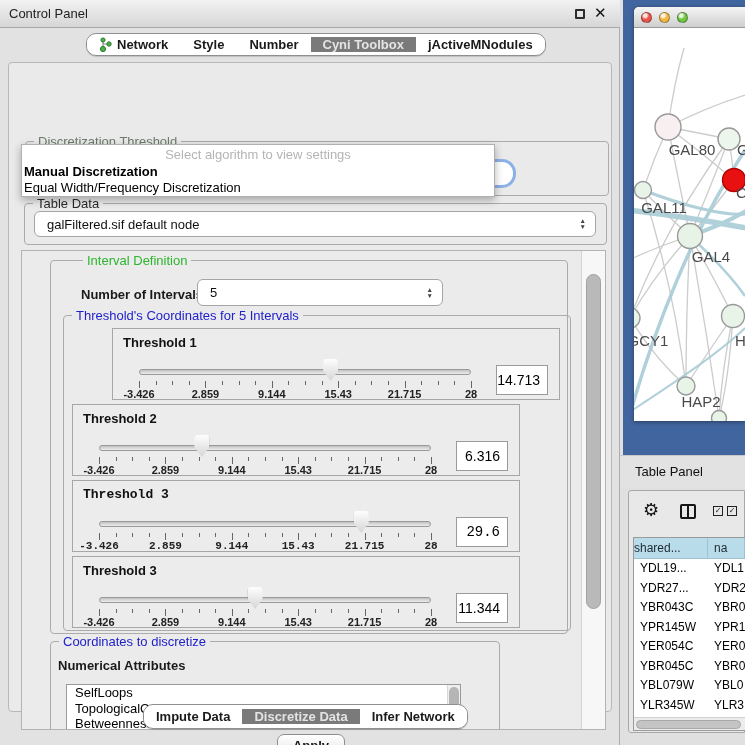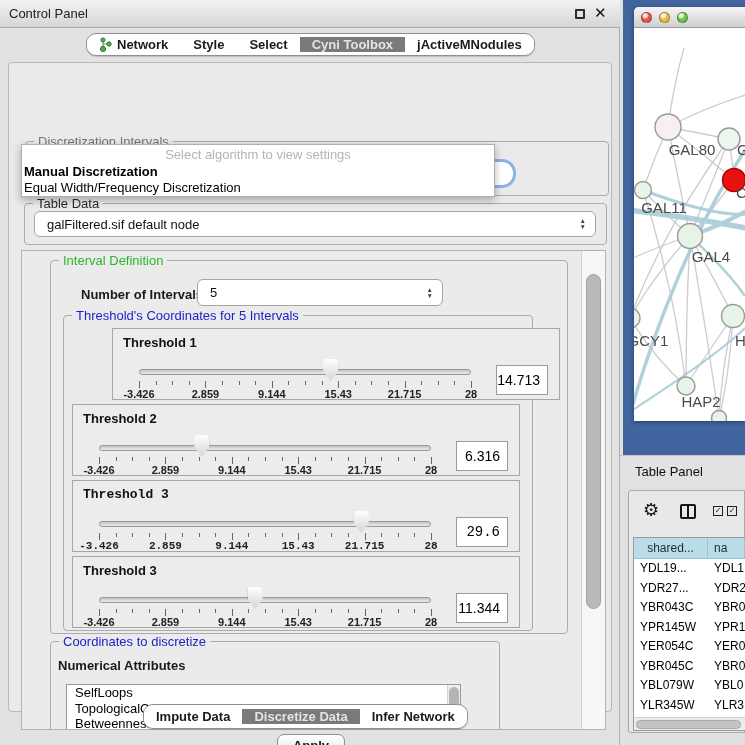--- a/index.html
+++ b/index.html
@@ -20,21 +20,21 @@
   #bottom-tabs { left:143px; top:704px; height:25px; }
   .tab { display:flex; align-items:center; gap:5px; padding:0 12px; font-weight:600; font-size:13px; color:#1a1a1a; background:#fff; white-space:nowrap; }
   .tab.sel { background:var(--tab-dark,#7a7a7a); color:var(--tab-dark-text,#e4e4e4); }
   .tsep { width:1px; background:#c9c9c9; margin:4px 0; }
 
   
   #content-panel { left:8px; top:62px; width:604px; height:650px; background:#eaeaea; border:1px solid #b8b8b8; border-radius:4px; }
 
   .groupbox { position:absolute; border:1px solid #ababab; border-radius:4px; }
   .grouplabel { position:absolute; top:-8px; left:8px; background:inherit; background:#eaeaea; padding:0 4px; font-size:13px; }
-  .green { color:var(--green-label,#2db52d); }
+  .green { color:var(--green-label,#2db52d);margin-left:24px; }
   .blue { color:var(--blue-label,#2121cc); }
   .gray-green { color:#6b7b6b; }
   .dark { color:#2a2a2a; }
 
   #algo-group { left:16px; top:78px; width:584px; height:55px; }
   #algo-combo { left:10px; top:17px; width:480px; height:29px; background:#fff; border:3px solid #8cb0e8; border-radius:14px; }
 
   
   #algo-popup { left:12px; top:81px; width:474px; height:53px; background:#fff; border:1px solid #b0b0b0; box-shadow:0 3px 8px rgba(0,0,0,.3); z-index:40; }
   .popup-hint { height:19px; line-height:19px; text-align:center; color:#b4b4b4; font-size:13px; }
@@ -49,21 +49,21 @@
 
   
   #scrollpane { left:12px; top:187px; width:585px; height:480px; background:#ebebeb; border:1px solid #b3b3b3; overflow:hidden; }
   #vscroll { position:absolute; right:0; top:0; width:24px; height:480px; background:#f7f7f7; border-left:1px solid #d4d4d4; }
   #vscroll .thumb { position:absolute; left:4px; top:23px; width:15px; height:335px; background:#b9b9b9; border:1px solid #a2a2a2; border-radius:8px; }
 
   #interval-group { left:28px; top:9px; width:518px; height:374px; }
   #interval-group .grouplabel, #thr-group .grouplabel, #attr-group .grouplabel { background:#ebebeb; }
   #noi-label { left:30px; top:26px; font-weight:bold; font-size:13px; }
   #noi-combo { left:146px; top:18px; width:246px; height:27px; }
-  #thr-group { left:12px; top:54px; width:470px; height:316px; }
+  #thr-group { left:12px; top:54px; width:508px; height:316px; }
 
   .thr-panel { position:absolute; left:8px; width:448px; height:72px; background:#ececec; border:1px solid #a6a6a6; }
   .thr-label { position:absolute; left:10px; top:6px; font-weight:bold; font-size:13px; color:#111; }
   .sl-track { position:absolute; left:26px; top:40px; width:332px; height:6px; border:1px solid #999; border-radius:3px; background:linear-gradient(#c2c2c2,#ececec); }
   .sl-thumb { position:absolute; top:30px; width:15px; height:22px; background:linear-gradient(#fefefe,#d5d5d5); clip-path:polygon(12% 0,88% 0,100% 12%,100% 55%,50% 100%,0 55%,0 12%); filter:drop-shadow(0 0 1px #777); }
   .sl-ticks { position:absolute; left:0; top:51px; width:100%; height:10px; }
   .tick { position:absolute; top:1px; width:1px; height:4px; background:#666; }
   .tick.major { height:7px; }
   .sl-labels { position:absolute; left:0; top:59px; width:100%; height:13px; }
   .sl-labels span { position:absolute; transform:translateX(-50%); font-size:11px; font-weight:600; color:#222; white-space:nowrap; }
@@ -96,21 +96,21 @@
   #tp-title { left:15px; top:8px; font-size:13px; color:#111; }
   #tp-panel { left:628px; top:490px; width:117px; height:243px; background:#e8e8e8; border:1px solid #a8a8a8; border-radius:3px 0 0 3px; }
   .tp-icon { position:absolute; color:#151515; }
   #gear-icon { left:14px; top:8px; font-size:18px; }
   #col-icon { left:51px; top:13px; width:16px; height:15px; border:2px solid #151515; border-radius:2px; }
   #col-icon::after { content:""; position:absolute; left:5px; top:0; width:2px; height:11px; background:#151515; }
   .chk { position:absolute; top:15px; width:10px; height:10px; border:1.5px solid #222; font-size:8px; line-height:8px; text-align:center; color:#222; }
   #chk1 { left:84px; } #chk2 { left:98px; }
   #tp-table { position:absolute; left:4px; top:46px; width:113px; height:194px; background:#fff; border:1px solid #9a9a9a; }
   #tp-colhead { position:absolute; left:0; top:0; width:100%; height:21px; display:flex; }
-  .th { background:var(--th-blue,#b9dcea); border-right:1px solid #9fc2d2; border-bottom:1px solid #9fc2d2; font-size:12px; line-height:20px; text-align:center; color:#1e2a33; overflow:hidden; white-space:nowrap; }
+  .th { background:var(--th-blue,#b9dcea); border-right:1px solid #9fc2d2; border-bottom:1px solid #9fc2d2; font-size:12px; line-height:20px; color:#1e2a33; overflow:hidden; white-space:nowrap; }
   .th.c1 { width:74px; } .th.c2 { flex:1; text-align:left; padding-left:6px; }
   #tp-rows { position:absolute; left:0; top:21px; width:100%; height:159px; overflow:hidden; }
   .trow { display:flex; height:19.5px; line-height:19.5px; font-size:12px; color:#000; }
   .tc { overflow:hidden; white-space:nowrap; }
   .tc.c1 { width:74px; padding-left:6px; }
   .tc.c2 { flex:1; padding-left:6px; }
   #tp-hscroll { position:absolute; left:0; bottom:0; width:100%; height:13px; background:#ececec; border-top:1px solid #d0d0d0; }
   #tp-hscroll .thumb { position:absolute; left:2px; top:2px; width:105px; height:9px; background:#c4c4c4; border:1px solid #a8a8a8; border-radius:5px; }
 </style>
 </head>
@@ -136,34 +136,34 @@
         </svg>
       </span>
       <span>Network</span>
     </div>
     <div class="tsep"></div>
     <div class="tab">
         <span>Style</span>
       </div>
     <div class="tsep"></div>
     <div class="tab">
-        <span>Select</span>
+        <span>Number</span>
       </div>
     <div class="tab sel">
         <span>Cyni Toolbox</span>
       </div>
     <div class="tab">
         <span>jActiveMNodules</span>
       </div>
   </div>
 
   <div class="abs" id="content-panel">
 
     <div class="groupbox" id="algo-group">
-      <span class="grouplabel gray-green">Discretization Intervals</span>
+      <span class="grouplabel gray-green">Discretization Threshold</span>
       <div class="abs" id="algo-combo"></div>
     </div>
 
     <div class="abs" id="algo-popup">
       <div class="popup-hint">Select algorithm to view settings</div>
       <div class="popup-item bold">Manual Discretization</div>
       <div class="popup-item">Equal Width/Frequency Discretization</div>
     </div>
 
     <div class="groupbox" id="tabledata-group">

